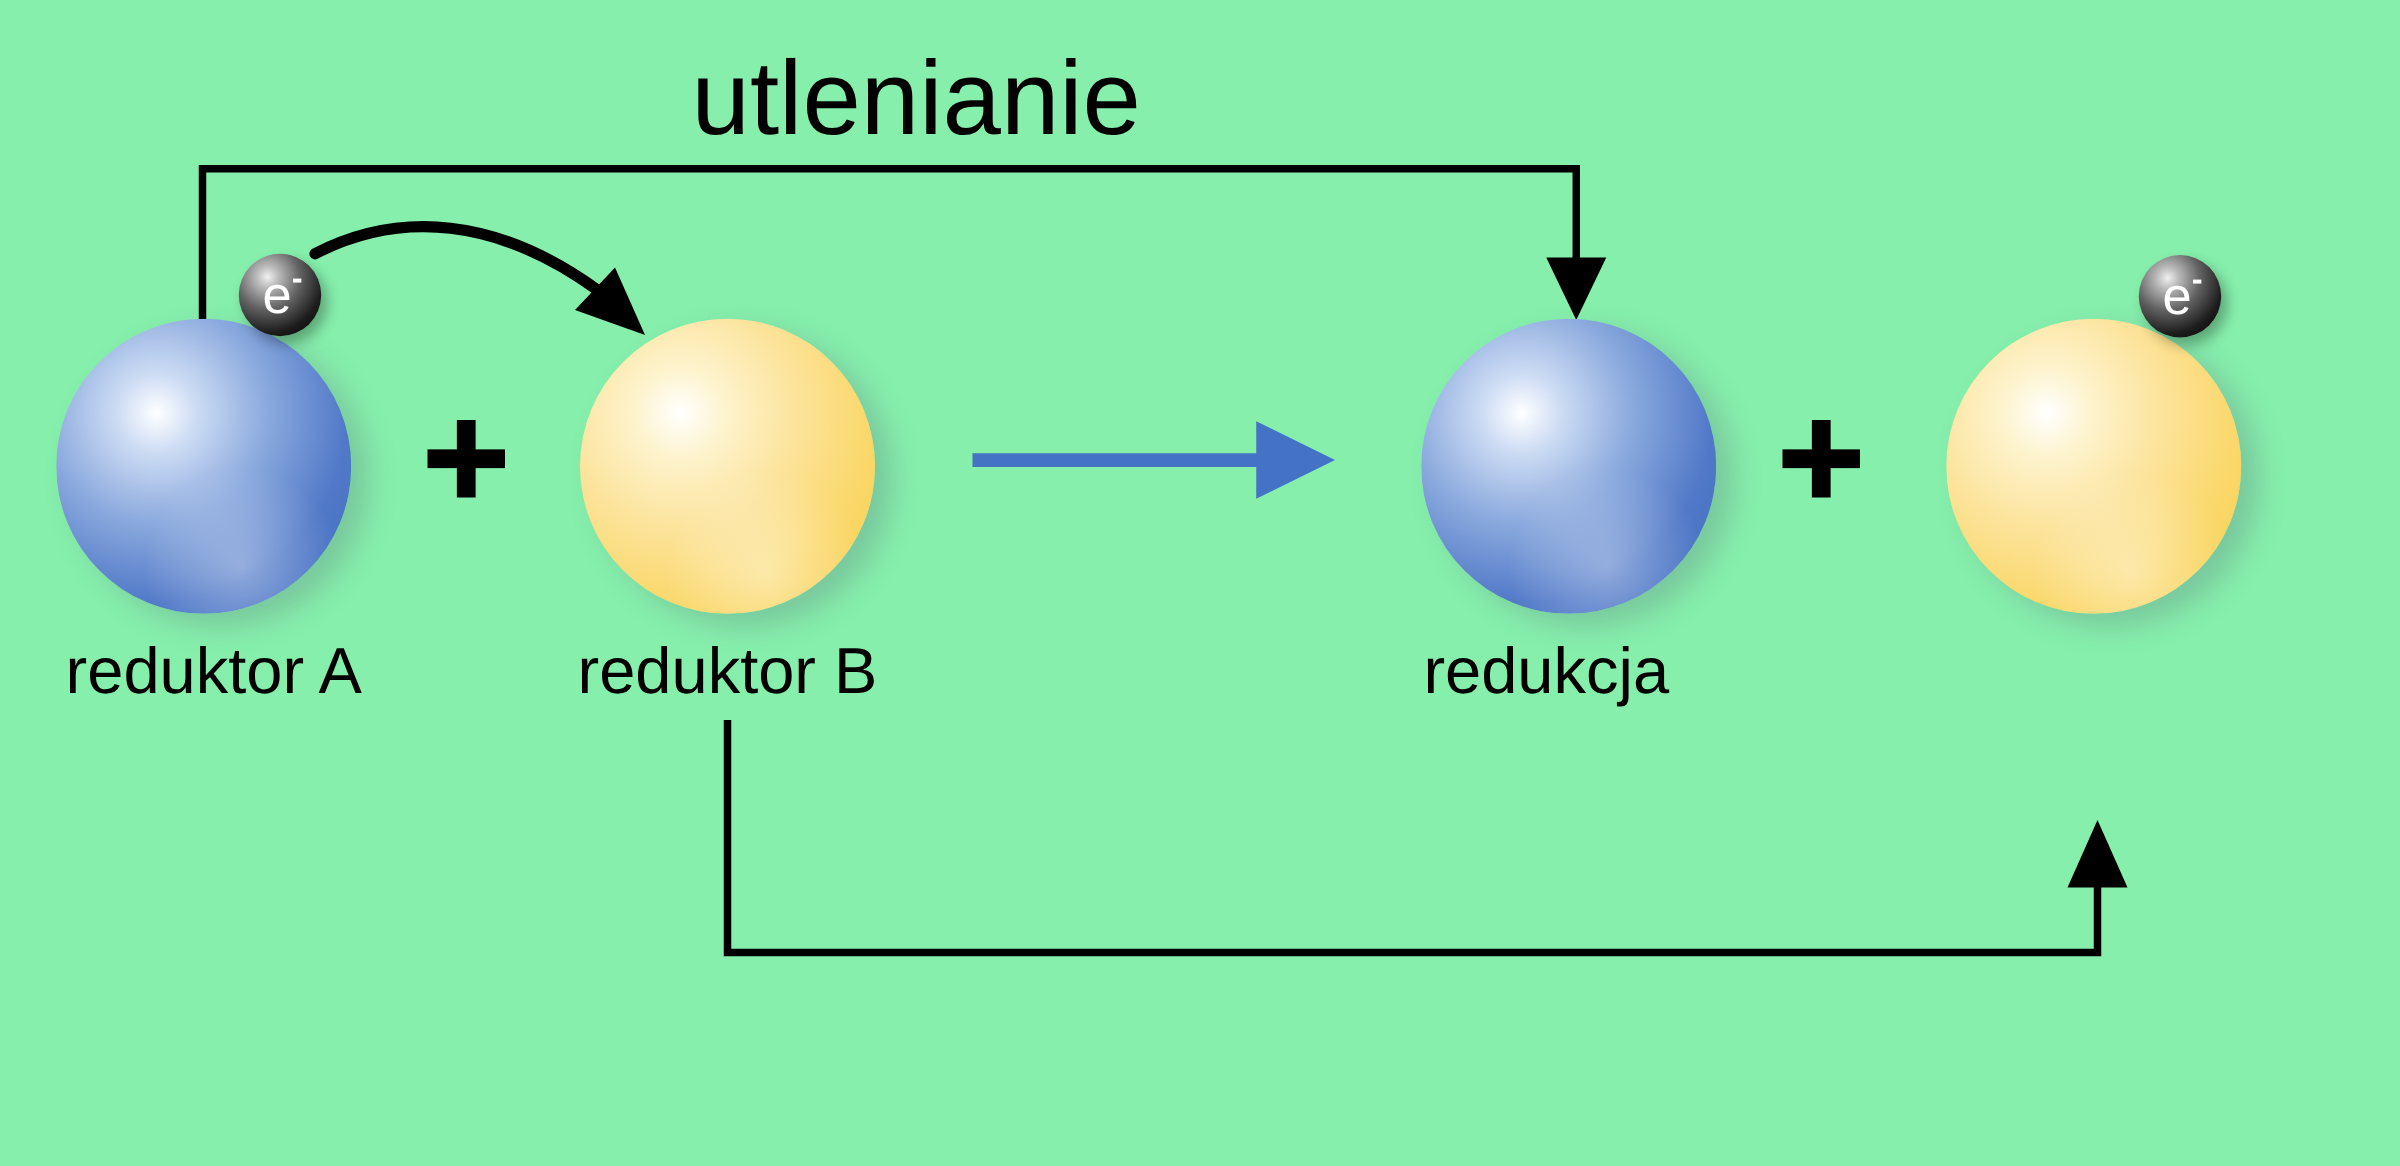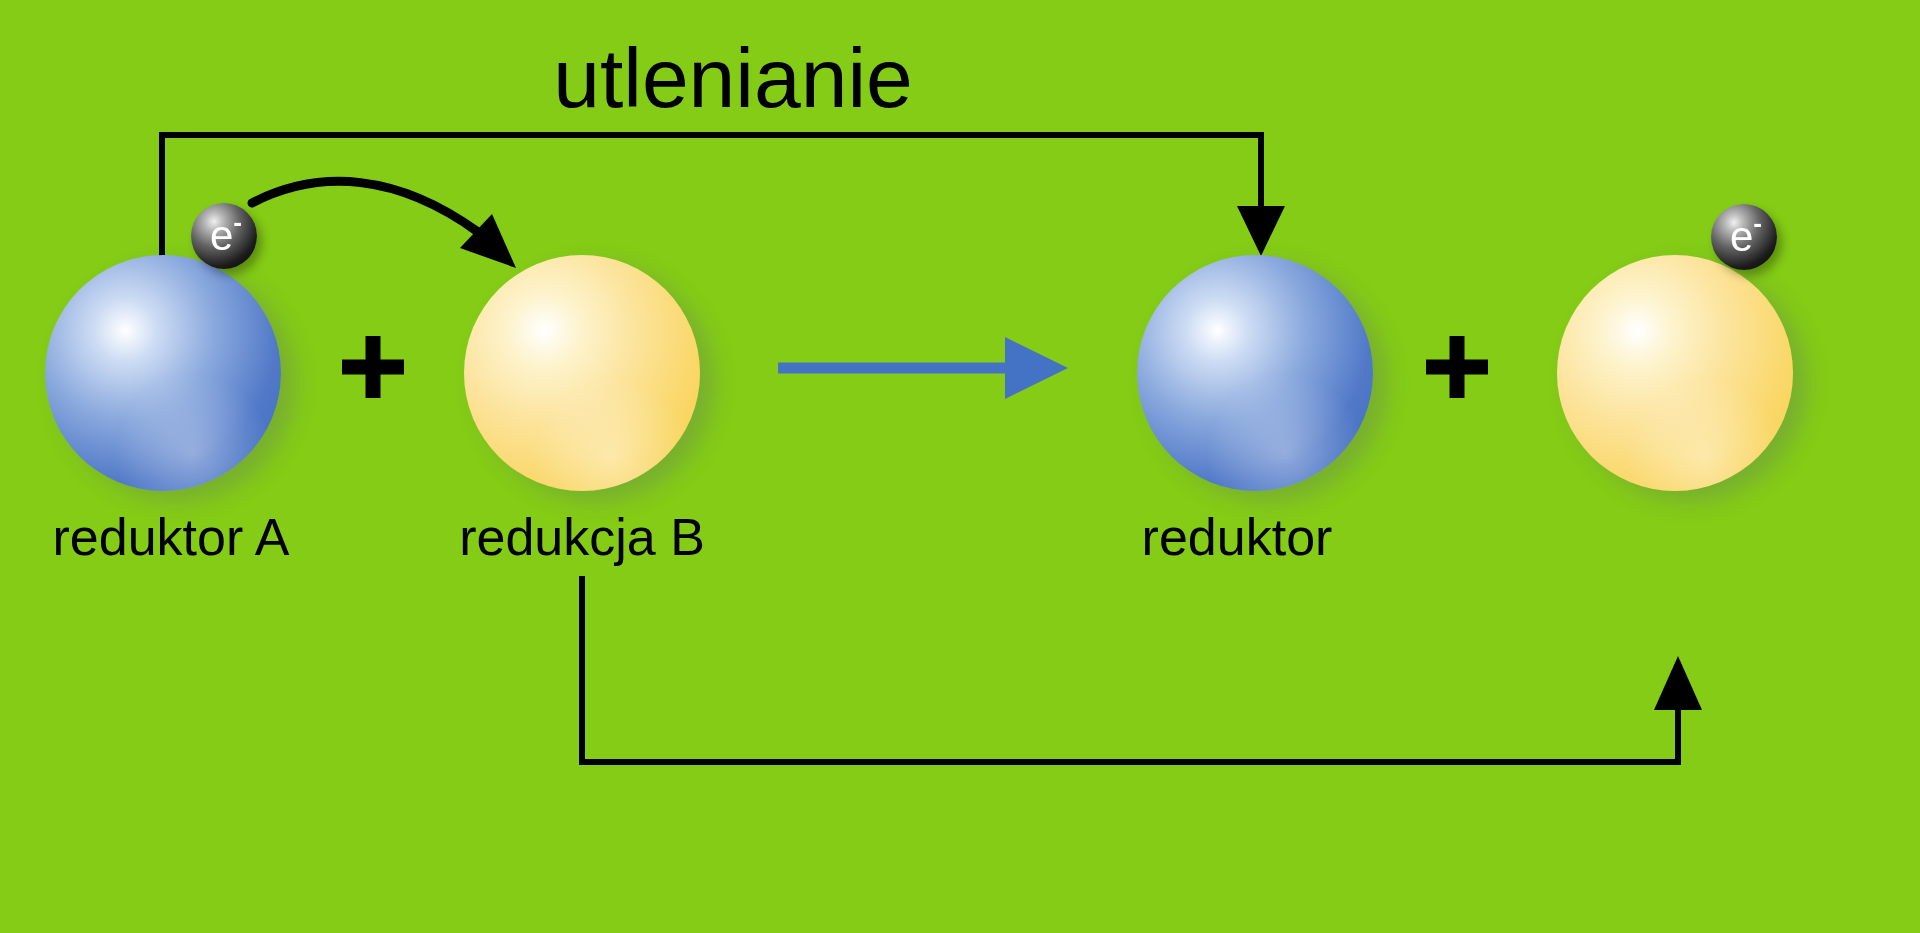--- a/index.html
+++ b/index.html
@@ -1,20 +1,20 @@
 <!DOCTYPE html>
 <html><head>
 <meta charset="utf-8">
 <style>
   html, body { margin: 0; padding: 0; background: #ffffff; }
   #canvas {
     position: relative;
     width: 1920px;
     height: 933px;
-    background: #84cc16;
+    background: #86efac;
     overflow: hidden;
     font-family: "Liberation Sans", sans-serif;
     color: #000;
   }
   svg.overlay {
     position: absolute;
     left: 0; top: 0;
     width: 1920px; height: 933px;
     z-index: 1;
   }
@@ -121,21 +121,21 @@
   </div>
   <div class="electron" style="left:1711px; top:204px;">
     <span class="e-sym">e</span>
     <span class="e-sup">-</span>
   </div>
 
   <div class="mol-label" style="left:171px; top:500px;">
     <div>reduktor A</div>
   </div>
   <div class="mol-label" style="left:582px; top:500px;">
-    <div>redukcja B</div>
+    <div>reduktor B</div>
   </div>
   <div class="mol-label" style="left:1237px; top:500px;">
-    <div>reduktor</div>
+    <div>redukcja</div>
   </div>
   <div class="mol-label" style="left:1700px; top:500px;">
   </div>
 
 </div>
 
 </body></html>

